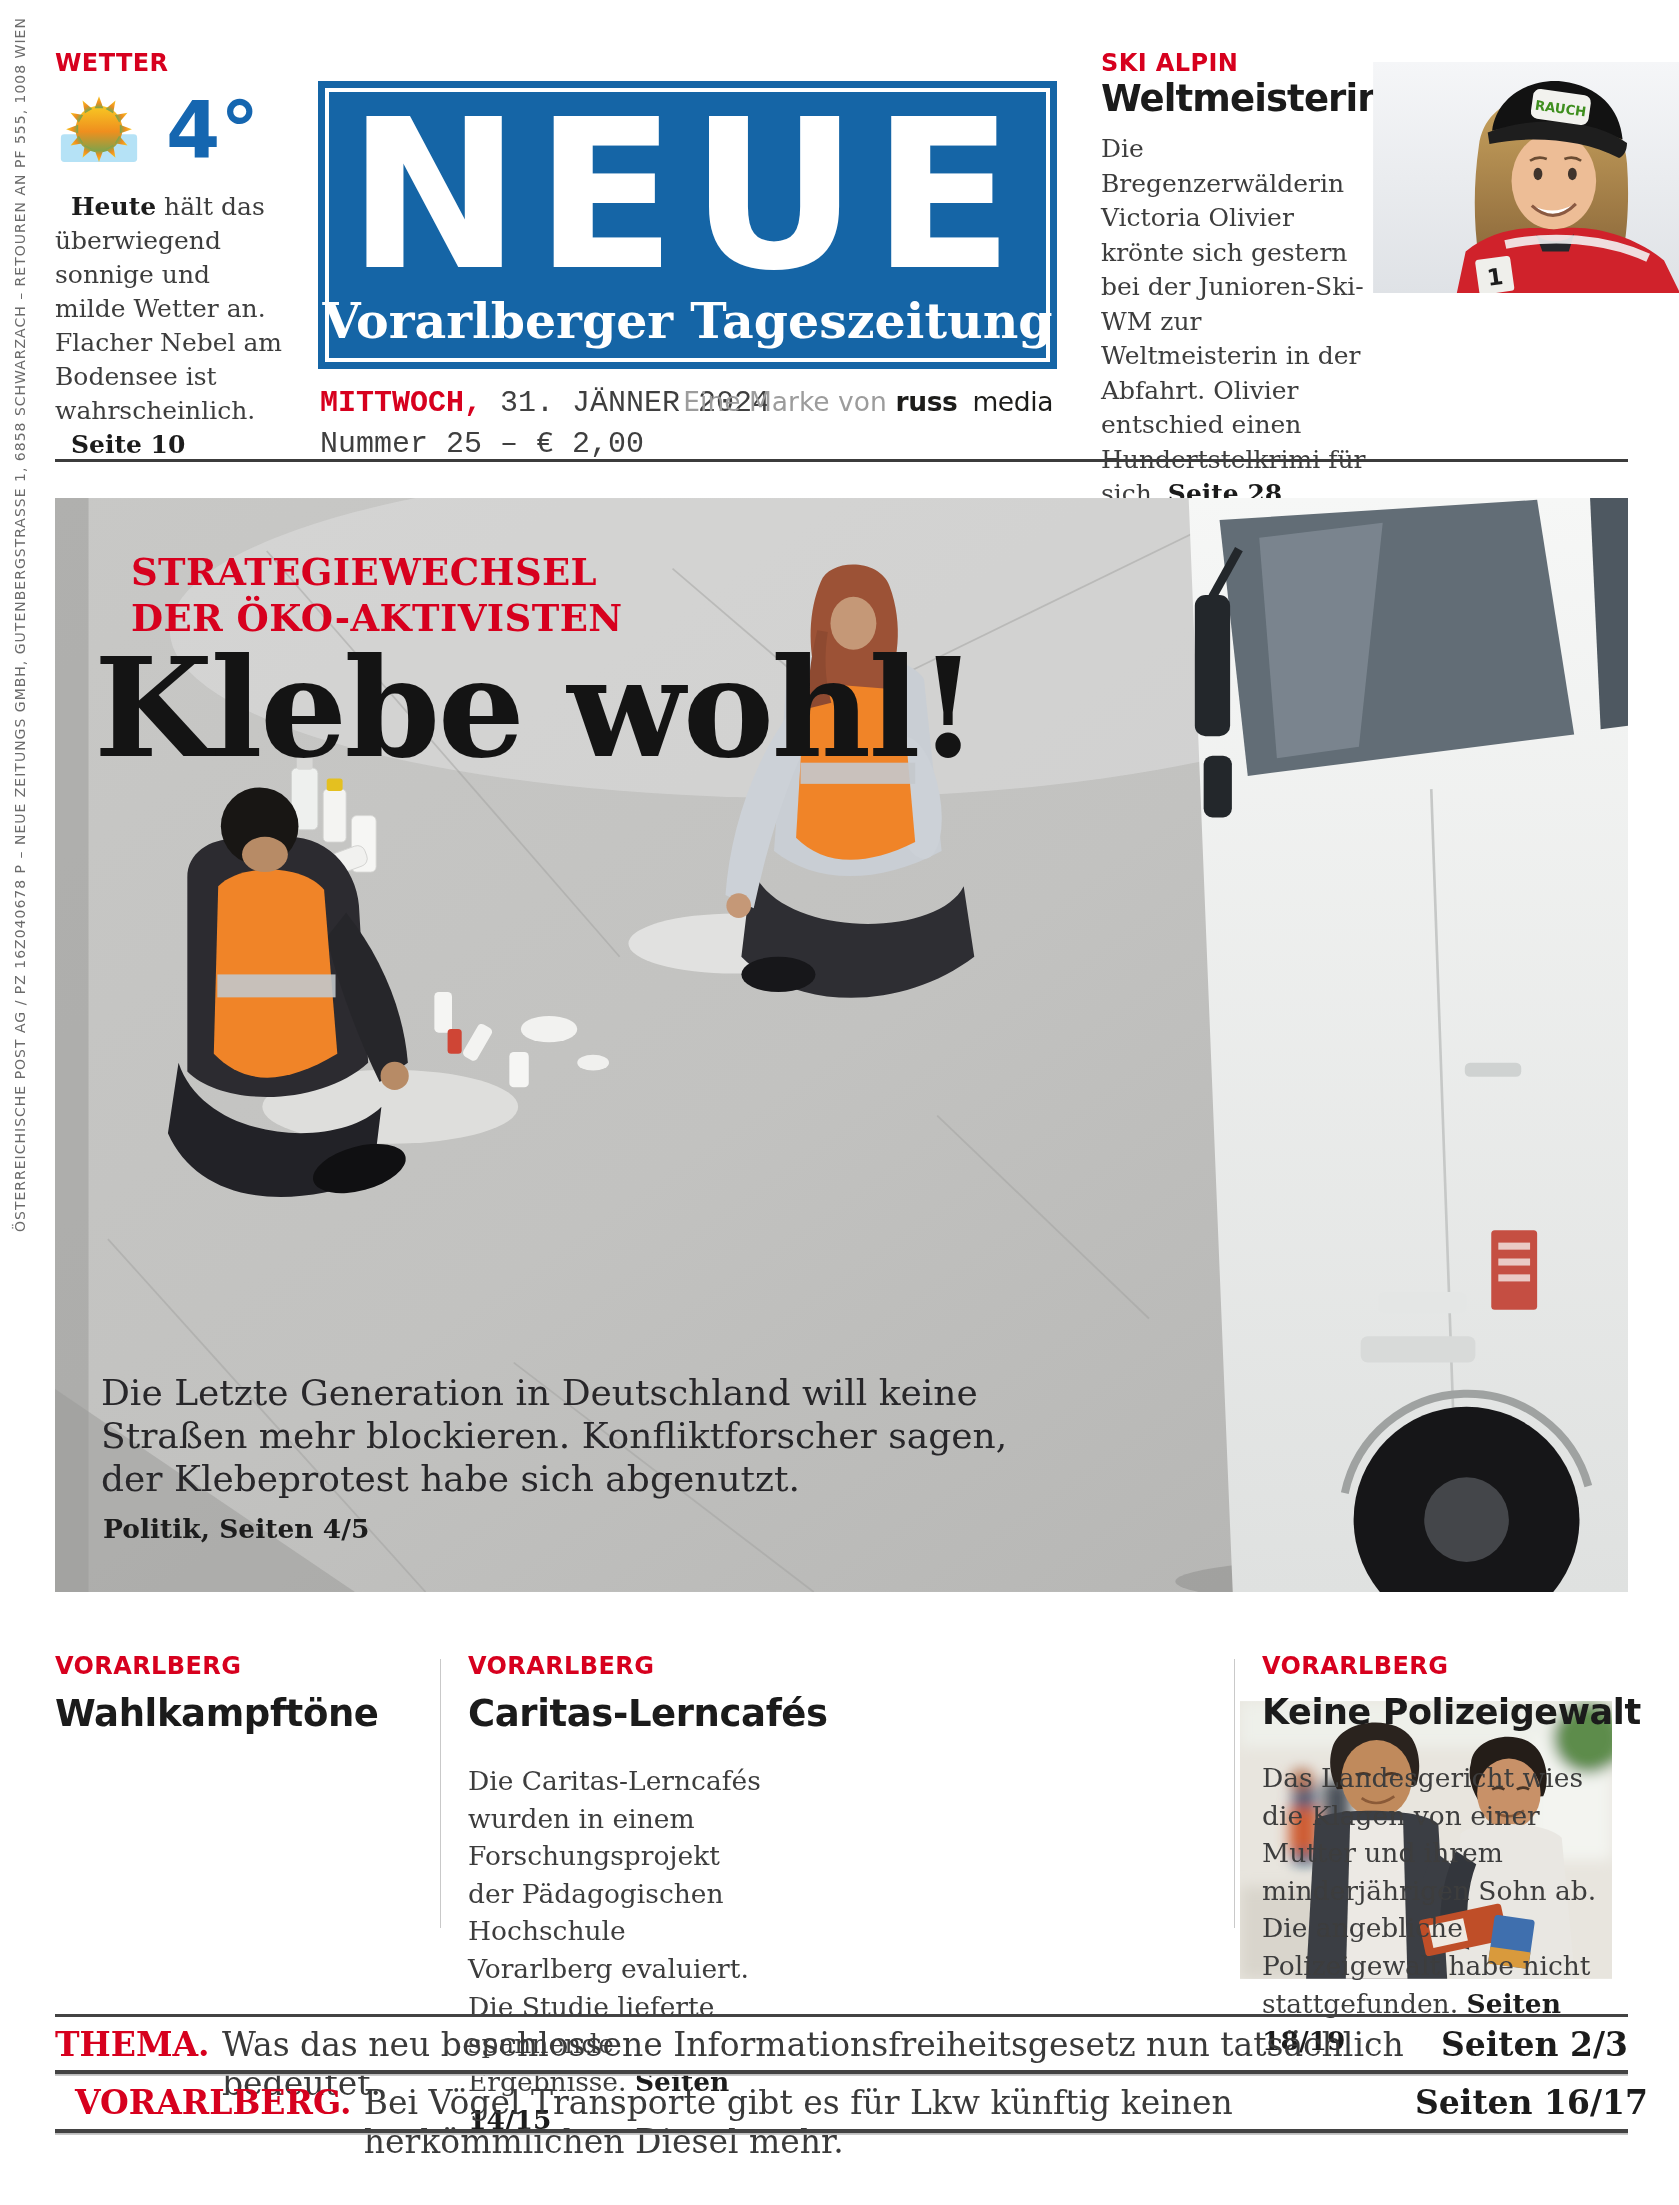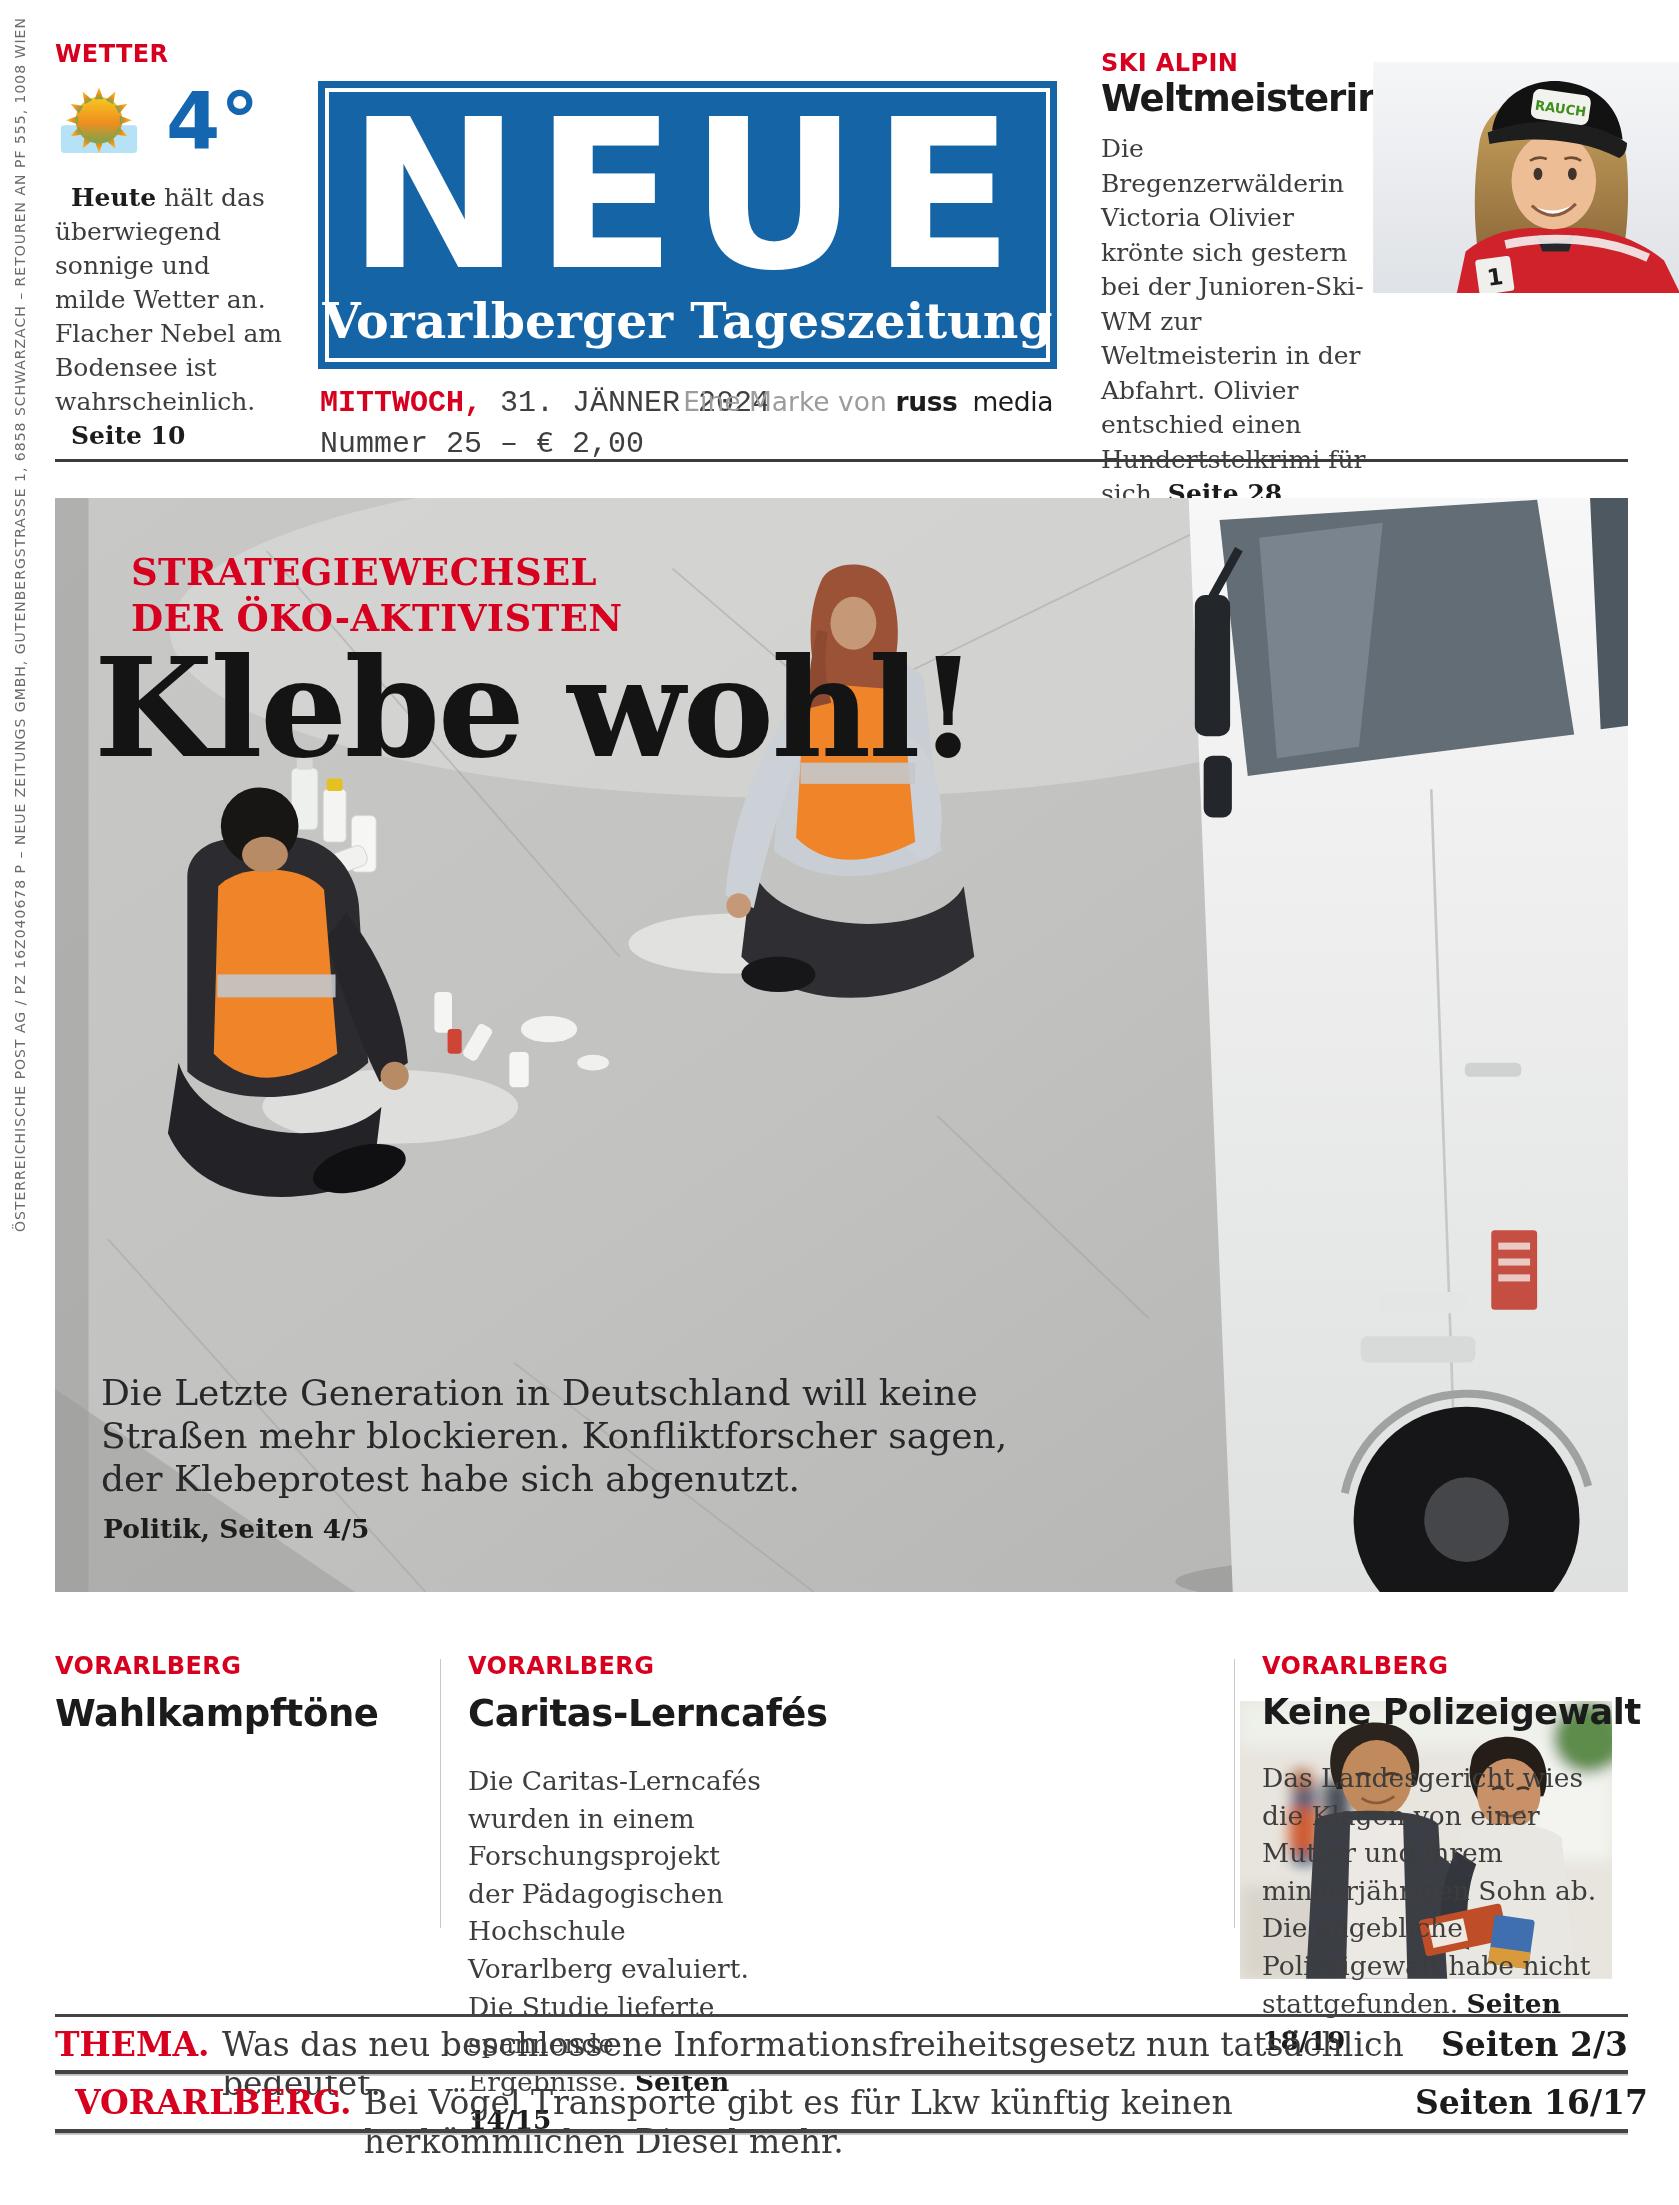--- a/index.html
+++ b/index.html
@@ -10,21 +10,21 @@
   
   .imprint{position:absolute;left:12.4px;top:1232px;width:1160px;transform:rotate(-90deg);
            transform-origin:0 0;font-family:"DejaVu Sans", sans-serif;font-size:14px;
            color:#6b6b6b;letter-spacing:1px;white-space:nowrap;}
 
   
   .seclabel{font-family:"DejaVu Sans", sans-serif;font-weight:bold;font-size:24px;
             color:#d7001e;letter-spacing:0.4px;}
 
   
-  .weather{position:absolute;left:55px;top:40px;width:228px;}
+  .weather{position:absolute;left:55px;top:49px;width:228px;}
   .weather-row{display:flex;align-items:center;margin-top:14px;}
   .weather-icon{width:88px;height:78px;flex:0 0 auto;}
   .weather-temp{font-family:"DejaVu Sans", sans-serif;font-weight:bold;font-size:78px;
                 color:#1566b0;margin-left:23px;line-height:1;}
   .weather-text{margin:21px 0 0 0;font-size:25px;line-height:1.36;color:#3d3d3d;}
   .weather-text b{color:#1c1c1c;margin-left:16px;}
   .ref-block{display:block;font-weight:bold;color:#1c1c1c;}
 
   
   .masthead{position:absolute;left:318px;top:81px;width:739px;height:288px;background:#1565a6;}

